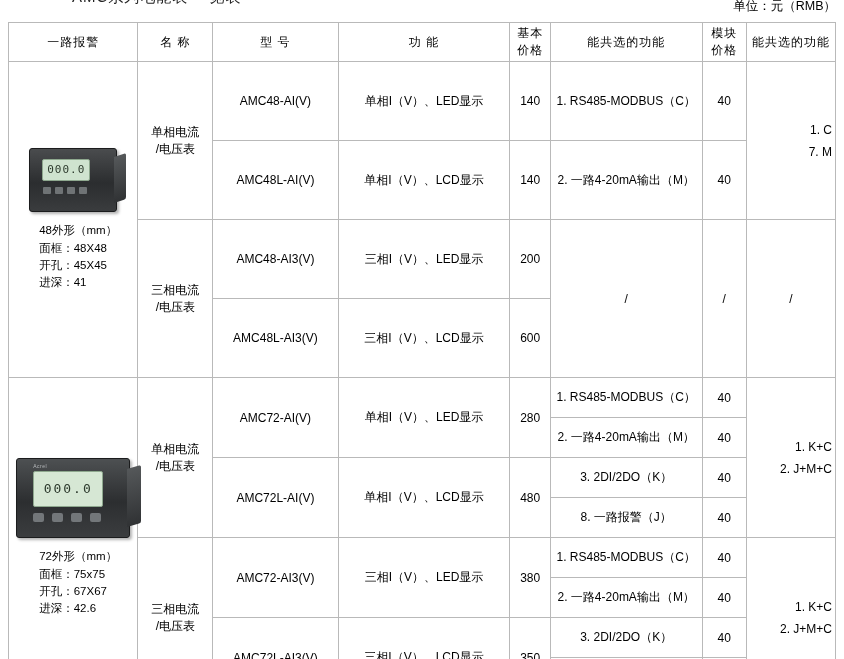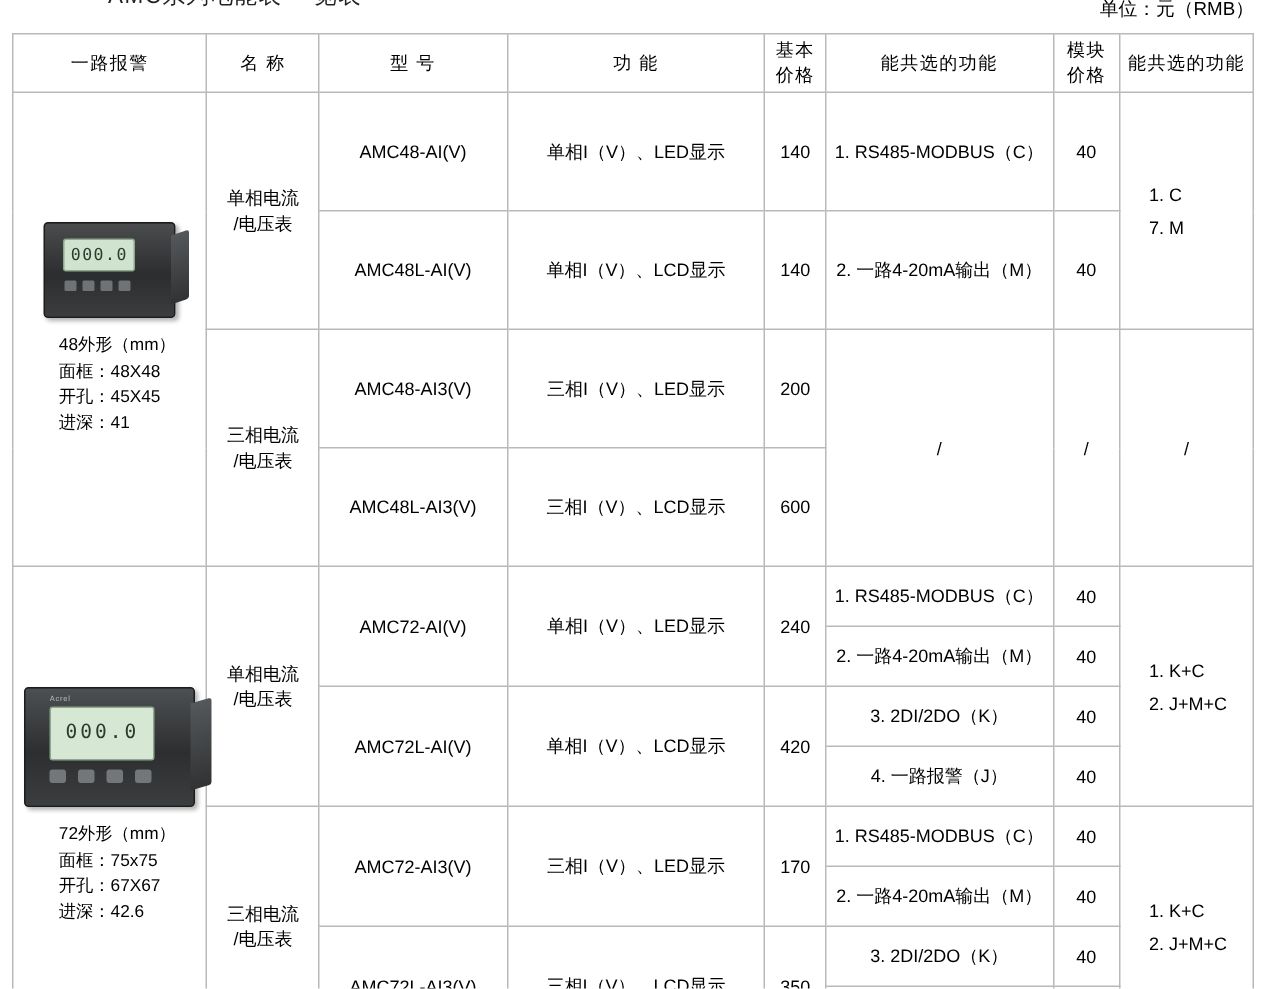--- a/index.html
+++ b/index.html
@@ -111,21 +111,21 @@
     background:linear-gradient(#55585a,#303234);
     transform:skewY(-16deg);border-radius:0 2px 2px 0;
   }
   .dims{
     margin-top:10px;font-size:11.5px;line-height:17px;text-align:left;
     padding-left:10px;
   }
   .dims div{white-space:nowrap;}
   .dim-title{text-align:left;padding-left:0;margin-bottom:1px;}
   .opt-left{text-align:left;padding-left:8px;}
-  .share-lines div{line-height:22px;text-align:left;padding-left:16px;}
+  .share-lines div{line-height:22px;text-align:right;padding-left:16px;}
 </style>
 </head>
 <body>
 
 <div class="page">
 
   <div class="top-strip">
     <div class="title-ghost">АМС系列电能表 一览表</div>
     <div class="unit">单位：元（RMB）</div>
   </div>
@@ -246,54 +246,54 @@
               <div>进深：42.6</div>
             </div>
           </div>
         </td>
         <td rowspan="4">
           <div>单相电流</div>
           <div>/电压表</div>
         </td>
         <td rowspan="2" style="height:36px">AMC72-AI(V)</td>
         <td rowspan="2">单相I（V）、LED显示</td>
-        <td rowspan="2">240</td>
+        <td rowspan="2">280</td>
         <td class="opt-left" style="height:35px">1. RS485-MODBUS（C）</td>
         <td>40</td>
         <td rowspan="4">
           <div class="share-lines">
             <div>1. K+C</div>
             <div>2. J+M+C</div>
           </div>
         </td>
       </tr>
       <tr>
         <td class="opt-left" style="height:35px">2. 一路4-20mA输出（M）</td>
         <td>40</td>
       </tr>
       <tr>
         <td rowspan="2" style="height:36px">AMC72L-AI(V)</td>
         <td rowspan="2">单相I（V）、LCD显示</td>
-        <td rowspan="2">420</td>
+        <td rowspan="2">480</td>
         <td class="opt-left" style="height:35px">3. 2DI/2DO（K）</td>
         <td>40</td>
       </tr>
       <tr>
-        <td class="opt-left" style="height:35px">4. 一路报警（J）</td>
+        <td class="opt-left" style="height:35px">8. 一路报警（J）</td>
         <td>40</td>
       </tr>
 
       <tr>
         <td rowspan="4">
           <div>三相电流</div>
           <div>/电压表</div>
         </td>
         <td rowspan="2" style="height:36px">AMC72-AI3(V)</td>
         <td rowspan="2">三相I（V）、LED显示</td>
-        <td rowspan="2">170</td>
+        <td rowspan="2">380</td>
         <td class="opt-left" style="height:35px">1. RS485-MODBUS（C）</td>
         <td>40</td>
         <td rowspan="4">
           <div class="share-lines">
             <div>1. K+C</div>
             <div>2. J+M+C</div>
           </div>
         </td>
       </tr>
       <tr>

